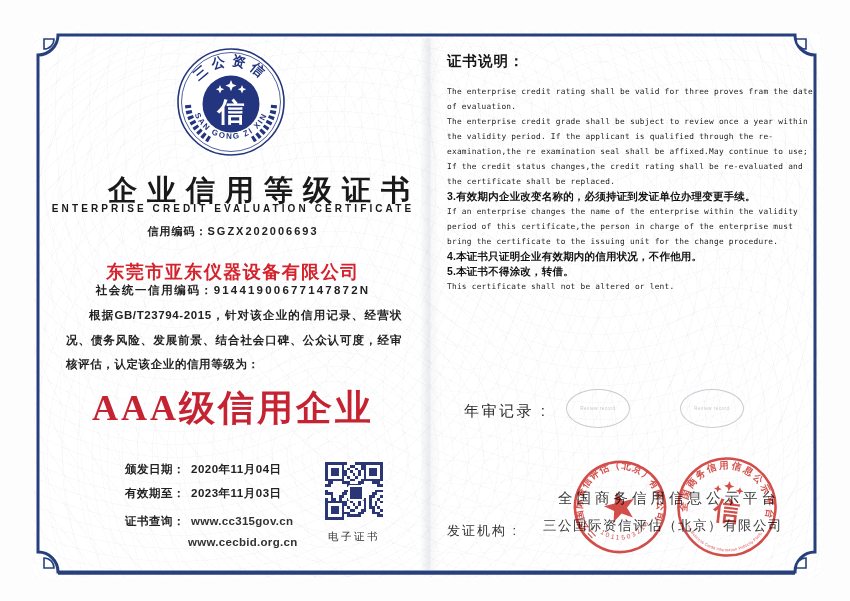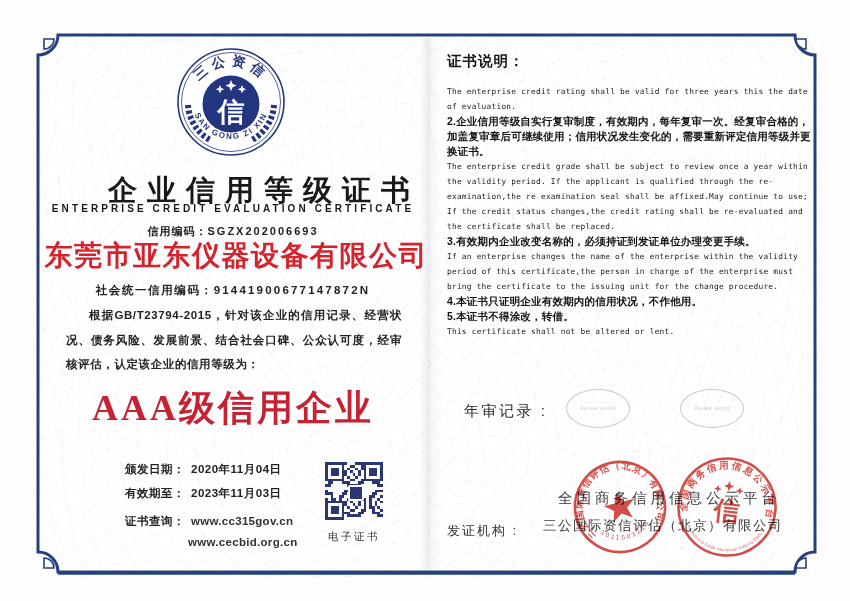--- a/index.html
+++ b/index.html
@@ -26,21 +26,21 @@
     position:absolute;left:420px;top:38px;width:20px;height:532px;pointer-events:none;
     background:linear-gradient(90deg, rgba(0,0,0,0) 0%, rgba(55,65,95,.10) 46%, rgba(55,65,95,.04) 58%, rgba(255,255,255,0) 100%);
   }
   svg{position:absolute;overflow:visible;}
   .frame{left:0;top:0;}
   .abs{position:absolute;}
   
   .title{left:26px;top:171px;width:390px;text-align:center;font-size:29px;font-weight:bold;color:#191919;letter-spacing:10px;padding-left:8px;box-sizing:border-box;margin-left:39px;}
   .title-en{left:38px;top:203px;width:390px;text-align:center;font-size:10px;font-weight:bold;color:#191919;letter-spacing:3.1px;}
   .code-line{left:38px;top:224px;width:390px;text-align:center;font-size:11px;font-weight:bold;color:#222;letter-spacing:1px;}
-  .company{left:38px;top:237px;width:390px;text-align:right;font-size:28px;font-weight:bold;color:#d4232c;letter-spacing:1.5px;}
+  .company{left:38px;top:260px;width:390px;text-align:center;font-size:18px;font-weight:bold;color:#d4232c;letter-spacing:1.5px;}
   .soc-line{left:38px;top:283px;width:390px;text-align:center;font-size:11.5px;font-weight:bold;color:#222;letter-spacing:1.6px;}
   .para{left:66px;top:303px;width:336px;font-size:11.5px;font-weight:bold;color:#222;line-height:24.5px;text-indent:2em;letter-spacing:.6px;text-align:justify;}
   .rating{left:38px;top:384px;width:390px;text-align:center;font-family:"Liberation Serif", serif;font-size:36px;font-weight:bold;color:#c52232;letter-spacing:3px;}
   .meta-row{position:absolute;font-size:11.5px;font-weight:bold;color:#222;letter-spacing:.5px;}
   .meta-row .lbl{margin-right:6px;}
   .url{font-weight:bold;color:#333;letter-spacing:.3px;}
   #qr{position:absolute;left:325px;top:462px;width:58px;height:58px;display:grid;grid-template-columns:repeat(21,1fr);grid-template-rows:repeat(21,1fr);}
   #qr b,#qr i{display:block;}
   #qr b{background:#2b3674;}
   #qr::after{content:"";position:absolute;left:23px;top:23px;width:12px;height:12px;background:#2b3674;border:2px solid #fff;border-radius:2px;}
@@ -577,22 +577,21 @@
       <i></i>
     </div>
   <div class="abs qr-label">电子证书</div>
 </div>
 
 <div>
 
   <div class="abs r-heading">证书说明：</div>
 
   <div class="abs r-items">
-    <div class="en">The enterprise credit rating shall be valid for three years this the date of evaluation.</div>
-    <div class="zh">2.企业信用等级自实行复审制度，有效期内，每年复审一次。经复审合格的，加盖复审章后可继续使用；信用状况发生变化的，需要重新评定信用等级并更换证书。</div>
+    <div class="en">The enterprise credit rating shall be valid for three proves fram the date of evaluation.</div>
     <div class="en">The enterprise credit grade shall be subject to review once a year within the validity period. If the applicant is qualified through the re-examination,the re examination seal shall be affixed.May continue to use; If the credit status changes,the credit rating shall be re-evaluated and the certificate shall be replaced.</div>
     <div class="zh">3.有效期内企业改变名称的，必须持证到发证单位办理变更手续。</div>
     <div class="en">If an enterprise changes the name of the enterprise within the validity period of this certificate,the person in charge of the enterprise must bring the certificate to the issuing unit for the change procedure.</div>
     <div class="zh">4.本证书只证明企业有效期内的信用状况，不作他用。</div>
     <div class="zh">5.本证书不得涂改，转借。</div>
     <div class="en">This certificate shall not be altered or lent.</div>
   </div>
 
   <div class="abs review-label">年审记录 :</div>
   <div class="review-oval" style="left:566px;top:389px;">

